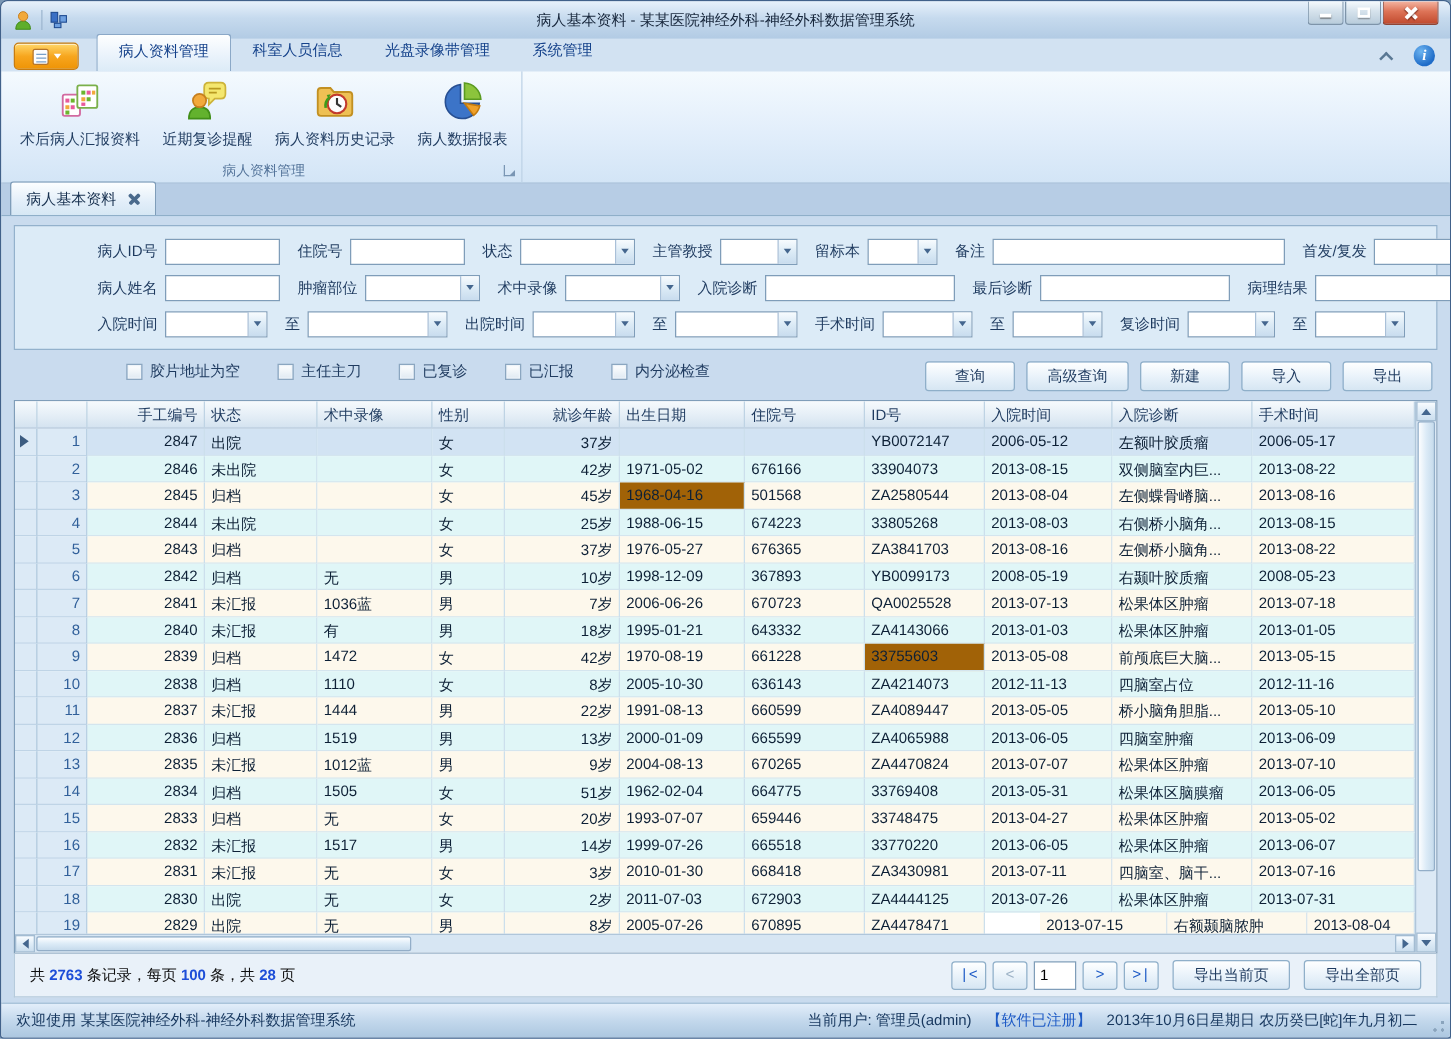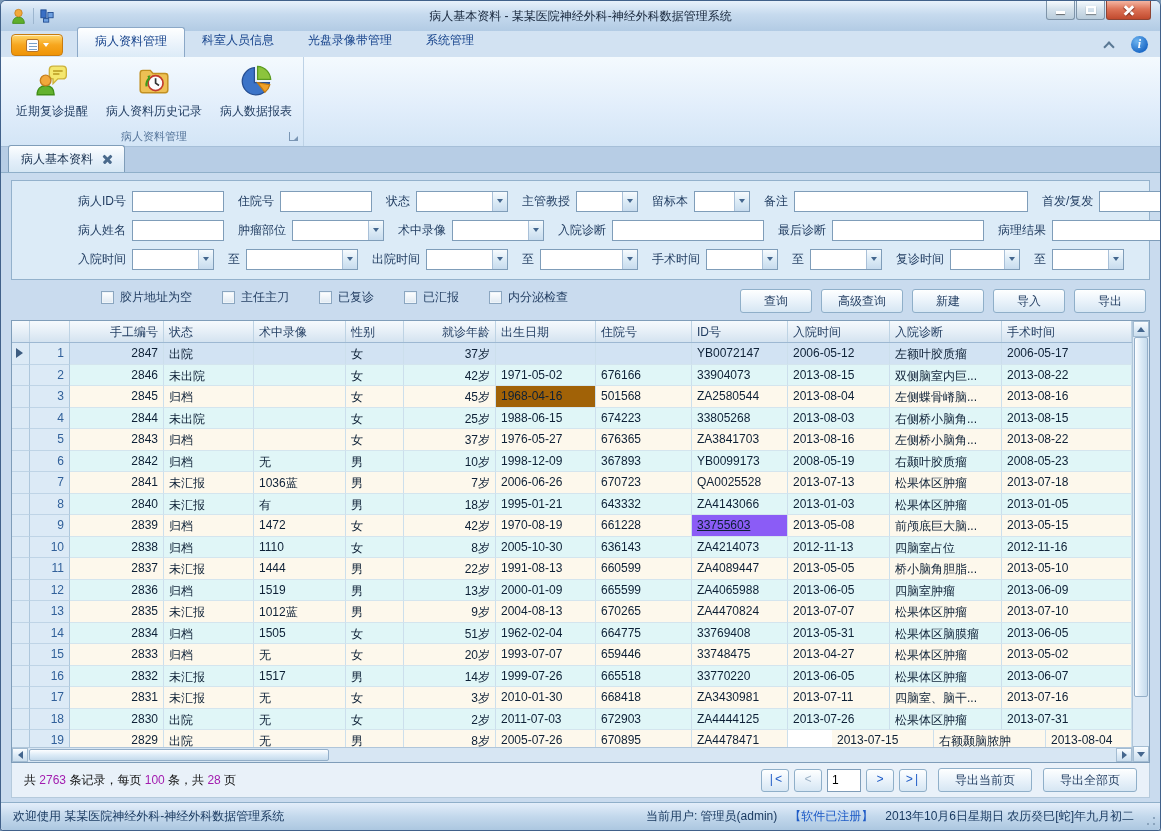--- a/index.html
+++ b/index.html
@@ -85,21 +85,21 @@
 .tri-up{width:0;height:0;border-left:4px solid transparent;border-right:4px solid transparent;border-bottom:5px solid #44668e}
 .tri-dn{width:0;height:0;border-left:4px solid transparent;border-right:4px solid transparent;border-top:5px solid #44668e}
 .tri-lf{width:0;height:0;border-top:4px solid transparent;border-bottom:4px solid transparent;border-right:5px solid #44668e}
 .tri-rt{width:0;height:0;border-top:4px solid transparent;border-bottom:4px solid transparent;border-left:5px solid #44668e}
 .hscroll{height:15px;flex:0 0 auto;background:#d7e6f3;border-top:1px solid #b0c6da;display:flex;align-items:stretch}
 .hscroll .sbtn{height:auto;width:16px}
 .htrack{flex:1;padding:1px 1px;display:flex}
 .hthumb{width:300px;background:linear-gradient(#fdfeff,#dcebf7 50%,#c6dbec);border:1px solid #93aec8;border-radius:2px}
 
 .pagefoot{height:35px;background:#e9f1f9;border:1px solid #b5cadc;border-top:none;display:flex;align-items:center;padding:0 12px;flex:0 0 auto;color:#101010}
-.summary b{font-weight:normal;color:#a21caf}
+.summary b{font-weight:bold;color:#1d4ed8}
 .pager{margin-left:auto;display:flex;align-items:center;gap:5px}
 .pbtn{width:28px;height:23px;background:linear-gradient(#feffff,#ecf4fb 45%,#d6e6f3);border:1px solid #8fafc9;border-radius:3px;color:#1e5bc6;display:flex;align-items:center;justify-content:center;font-family:"Liberation Mono","DejaVu Sans Mono",monospace;cursor:default}
 .pbtn.disabled{color:#9db2c6}
 .pinput{width:34px;height:23px;border:1px solid #7f9db9;background:#fff;text-align:left;padding:0 4px;font:inherit}
 .pager .btn{margin-left:6px}
 
 .statusbar{height:28px;background:linear-gradient(#e3eefa,#c3d8ec 50%,#acc7e0);border-top:1px solid #8fafc9;display:flex;align-items:center;padding:0 12px;color:#17375e;flex:0 0 auto;position:relative;border-radius:0 0 3px 3px}
 .sb-right{margin-left:auto;display:flex;align-items:center;gap:12px;padding-right:14px}
 .registered{color:#1e5bc6}
 .grip{position:absolute;right:4px;bottom:4px;width:10px;height:10px;background:
@@ -156,20 +156,40 @@
       </div>
     <div class="strip-right">
       <span class="chev-up"></span>
       <span class="info-circle">i</span>
     </div>
   </div>
 
   <div class="ribbon">
     <div class="rgroup">
       <div class="rgroup-buttons" id="ribbon-buttons">
+          <div class="rb">
+            <span class="icon">
+              <svg viewBox="0 0 32 32" width="34" height="34">
+                <rect x="3" y="11" width="13" height="16" rx="1.5" fill="#fff" stroke="#d26aa0" stroke-width="1.4"></rect>
+                <rect x="5" y="14" width="3" height="3" fill="#e85a9b"></rect>
+                <rect x="9" y="14" width="3" height="3" fill="#6cb52e"></rect>
+                <rect x="5" y="19" width="3" height="3" fill="#f2a93b"></rect>
+                <rect x="9" y="19" width="3" height="3" fill="#e85a9b"></rect>
+                <rect x="5" y="23" width="3" height="3" fill="#6cb52e"></rect>
+                <rect x="14" y="4" width="15" height="17" rx="1.5" fill="#fff" stroke="#7ab04a" stroke-width="1.4"></rect>
+                <rect x="17" y="8" width="3" height="3" fill="#6cb52e"></rect>
+                <rect x="21" y="8" width="3" height="3" fill="#e85a9b"></rect>
+                <rect x="25" y="8" width="2.5" height="3" fill="#f2a93b"></rect>
+                <rect x="17" y="13" width="3" height="3" fill="#f2a93b"></rect>
+                <rect x="21" y="13" width="3" height="3" fill="#6cb52e"></rect>
+                <rect x="17" y="17" width="3" height="2.5" fill="#e85a9b"></rect>
+              </svg>
+            </span>
+            <span class="rb-label">术后病人汇报资料</span>
+          </div>
           <div class="rb">
             <span class="icon">
               <svg viewBox="0 0 32 32" width="34" height="34">
                 <path d="M17 2h9c2.2 0 3.5 1.3 3.5 3.5v5c0 2.2-1.3 3.5-3.5 3.5h-4.5L17 18.5V14c-2.2 0-3.5-1.3-3.5-3.5v-5C13.5 3.3 14.8 2 17 2z" fill="#f4e76e" stroke="#cdb33a" stroke-width="1.3"></path>
                 <path d="M17 6.5h9M17 9.5h6" stroke="#b89a20" stroke-width="1.4"></path>
                 <path d="M2 29c0-6 3.5-8.5 8-8.5s8 2.5 8 8.5z" fill="#63b22e" stroke="#418f18" stroke-width="1.3"></path>
                 <circle cx="10" cy="15.5" r="5" fill="#f2a93b" stroke="#c77f1e" stroke-width="1.3"></circle>
               </svg>
             </span>
             <span class="rb-label">近期复诊提醒</span>
@@ -533,21 +553,21 @@
             <div class="grow">
               <div class="gc ind" style="width: 18px;"></div>
               <div class="gc rownum" style="width: 40px;">9</div>
               <div class="gc ar" style="width: 94px; background: rgb(253, 248, 236);">2839</div>
               <div class="gc" style="width: 90px; background: rgb(253, 248, 236);">归档</div>
               <div class="gc" style="width: 92px; background: rgb(253, 248, 236);">1472</div>
               <div class="gc" style="width: 58px; background: rgb(253, 248, 236);">女</div>
               <div class="gc ar" style="width: 92px; background: rgb(253, 248, 236);">42岁</div>
               <div class="gc" style="width: 100px; background: rgb(253, 248, 236);">1970-08-19</div>
               <div class="gc" style="width: 96px; background: rgb(253, 248, 236);">661228</div>
-              <div class="gc" style="width: 96px; background: #8b5cf6; text-decoration: underline;">33755603</div>
+              <div class="gc" style="width: 96px; background: #a16207;">33755603</div>
               <div class="gc" style="width: 102px; background: rgb(253, 248, 236);">2013-05-08</div>
               <div class="gc" style="width: 112px; background: rgb(253, 248, 236);">前颅底巨大脑...</div>
               <div class="gc" style="flex: 1 1 0%; background: rgb(253, 248, 236);">2013-05-15</div>
             </div>
             <div class="grow">
               <div class="gc ind" style="width: 18px;"></div>
               <div class="gc rownum" style="width: 40px;">10</div>
               <div class="gc ar" style="width: 94px; background: rgb(224, 246, 247);">2838</div>
               <div class="gc" style="width: 90px; background: rgb(224, 246, 247);">归档</div>
               <div class="gc" style="width: 92px; background: rgb(224, 246, 247);">1110</div>

